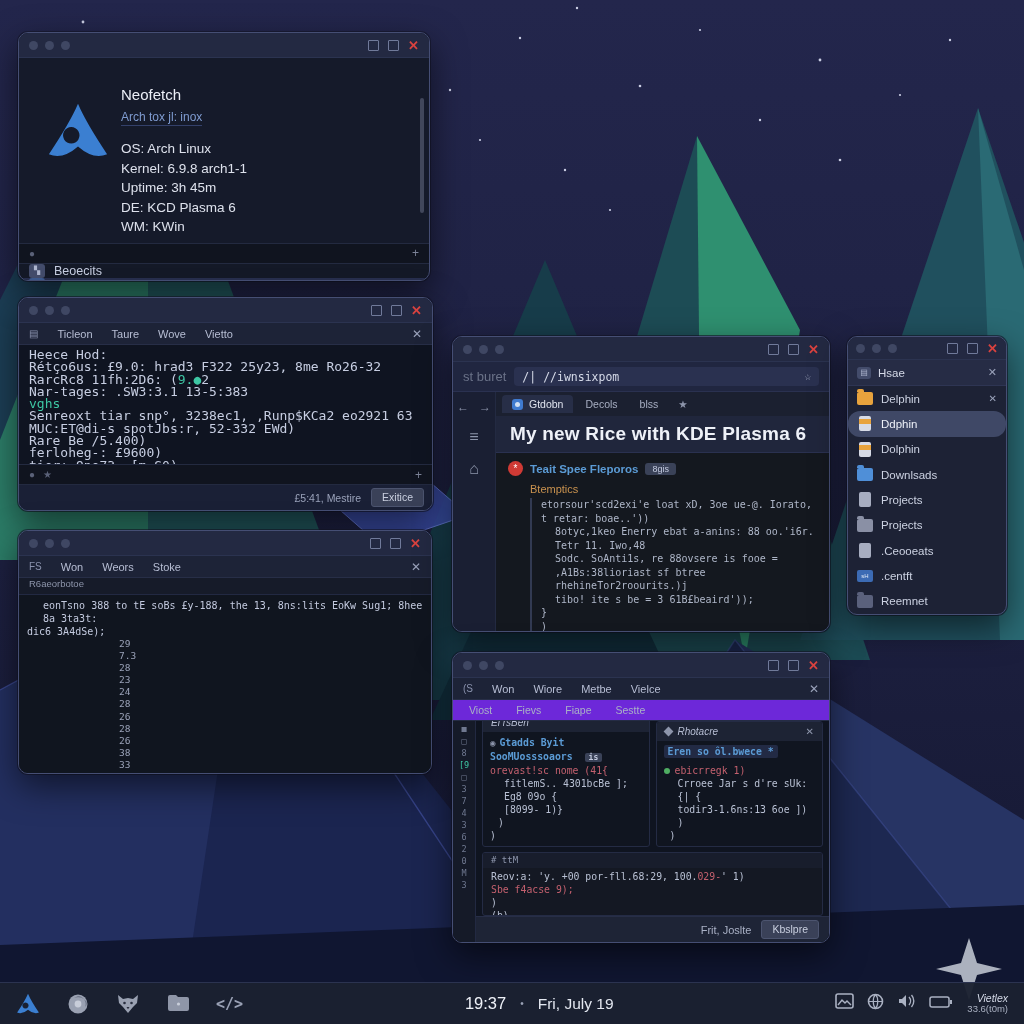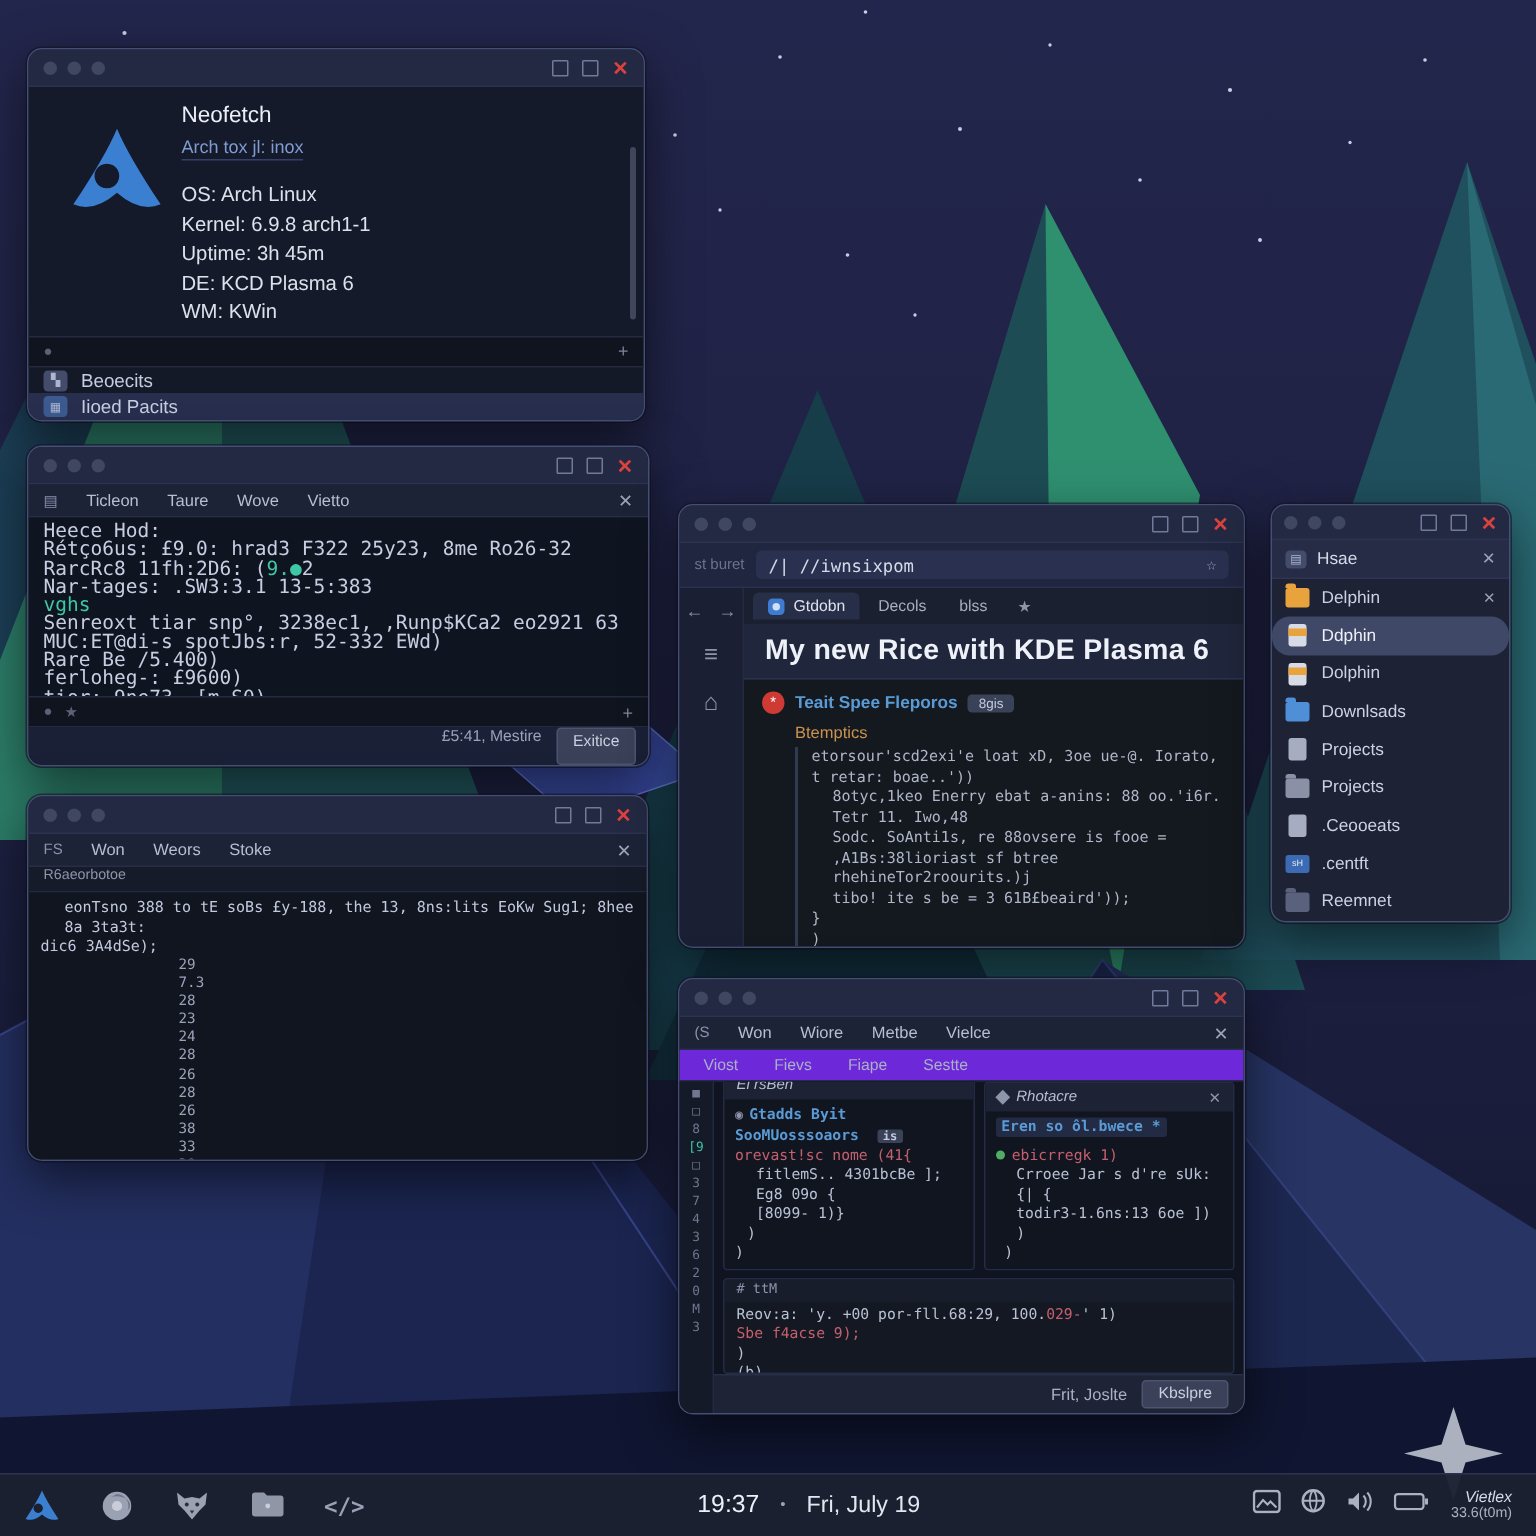--- a/index.html
+++ b/index.html
@@ -19,56 +19,56 @@
   .sq{width:9px;height:9px;border:1.5px solid #707a9a;border-radius:1px;}
   .closex{color:#d9423f;font-weight:bold;font-size:13px;line-height:1;}
   .menubar{height:21px;flex:none;background:#1d2337;display:flex;align-items:center;gap:19px;
     padding:0 10px;font-size:11px;color:#b7bed4;border-bottom:1px solid #272e47;}
   .menubar .mx{margin-left:auto;color:#9aa2ba;font-size:12px;}
   .micon{color:#8a92ad;font-size:10px;}
   .mono{font-family:"DejaVu Sans Mono",monospace;}
 
   
   #win-neofetch{left:18px;top:32px;width:410px;height:247px;}
-  .nf-body{flex:1;display:flex;padding:10px 14px 6px 16px;position:relative;background:#151a2a;}
+  .nf-body{flex:1;display:flex;padding:28px 14px 6px 16px;position:relative;background:#151a2a;}
   .nf-logo{width:86px;flex:none;display:flex;align-items:flex-start;justify-content:center;padding-top:14px;}
   .nf-title{font-size:15px;color:#eceff7;margin-bottom:4px;}
   .nf-sub{font-size:12px;color:#7f9bd0;margin-bottom:13px;border-bottom:1px solid #33406a;display:inline-block;padding-bottom:1px;}
   .nf-line{font-size:13.5px;color:#dde1ec;line-height:1.45;}
   .nscroll{position:absolute;right:5px;top:40px;width:4px;height:115px;background:#9aa3bd55;border-radius:2px;}
   .strip{height:19px;flex:none;background:#10141f;display:flex;align-items:center;padding:0 10px;
     color:#5a6178;font-size:10px;border-top:1px solid #232a40;border-bottom:1px solid #232a40;}
   .strip .plus{margin-left:auto;color:#7d8499;font-size:12px;}
   .nf-item{height:26px;display:flex;align-items:center;gap:9px;padding:0 10px;font-size:12.5px;color:#c6cde0;}
   .nf-item.alt{background:#272e4e;}
   .mini-ic{width:16px;height:14px;border-radius:3px;background:#434c6b;flex:none;
     display:flex;align-items:center;justify-content:center;font-size:8px;color:#aeb6cf;}
   .mini-ic.blue{background:#3c5a8f;}
 
   
   #win-terminal{left:18px;top:297px;width:413px;height:212px;}
   .term-body{flex:1;background:#0f1421;padding:4px 10px;font-size:13px;line-height:12.3px;color:#c7cee2;overflow:hidden;}
   .teal{color:#3ec7a4;}
   .tdot{color:#3ec7a4;}
-  .term-status{height:25px;flex:none;background:#1a2036;display:flex;justify-content:flex-end;
+  .term-status{height:25px;flex:none;background:#1a2036;display:flex;align-items:center;justify-content:flex-end;
     gap:10px;padding:0 8px;font-size:10.5px;color:#9aa2ba;}
   .btn{background:#3a4158;border:1px solid #4c546f;border-radius:3px;color:#c9cfdf;
     font-size:10.5px;padding:2px 10px;line-height:1.2;}
 
   
   #win-editor1{left:18px;top:530px;width:412px;height:242px;}
   .tabrow{height:16px;flex:none;background:#161b29;display:flex;align-items:flex-start;padding:0 10px;
     font-size:9.5px;color:#8d95ab;border-bottom:1px solid #222942;}
   .ed1-body{flex:1;background:#10151f;padding:4px 8px;font-size:10px;line-height:13px;color:#c3cadf;overflow:hidden;}
   .numcol div{padding-left:92px;color:#9aa2b8;line-height:12.1px;font-size:9.5px;}
 
   
   #win-browser{left:452px;top:336px;width:376px;height:294px;}
   .urlrow{height:29px;flex:none;background:#202640;display:flex;align-items:center;gap:8px;padding:0 10px;border-bottom:1px solid #2a3150;}
-  .urllabel{font-size:10px;color:#6a7288;flex:none;}
+  .urllabel{font-size:13px;color:#6a7288;flex:none;}
   .urlfield{flex:1;height:19px;background:#2a3150;border-radius:4px;display:flex;align-items:center;
     padding:0 8px;font-size:11.5px;color:#d5dae8;}
   .urlfield .star{margin-left:auto;color:#aab2c8;font-size:11px;}
   .br-main{flex:1;display:flex;overflow:hidden;}
   .br-side{width:42px;flex:none;background:#1a1f33;display:flex;flex-direction:column;align-items:center;
     gap:14px;padding-top:8px;color:#8d95ab;border-right:1px solid #232a42;}
   .br-side .arrows{display:flex;gap:10px;font-size:12px;}
   .br-side .hamb{font-size:16px;}
   .br-content{flex:1;background:#14181f;display:flex;flex-direction:column;overflow:hidden;}
   .br-tabs{height:24px;flex:none;background:#1b2030;display:flex;align-items:center;gap:2px;padding:0 6px;font-size:10.5px;color:#a7aec2;}

